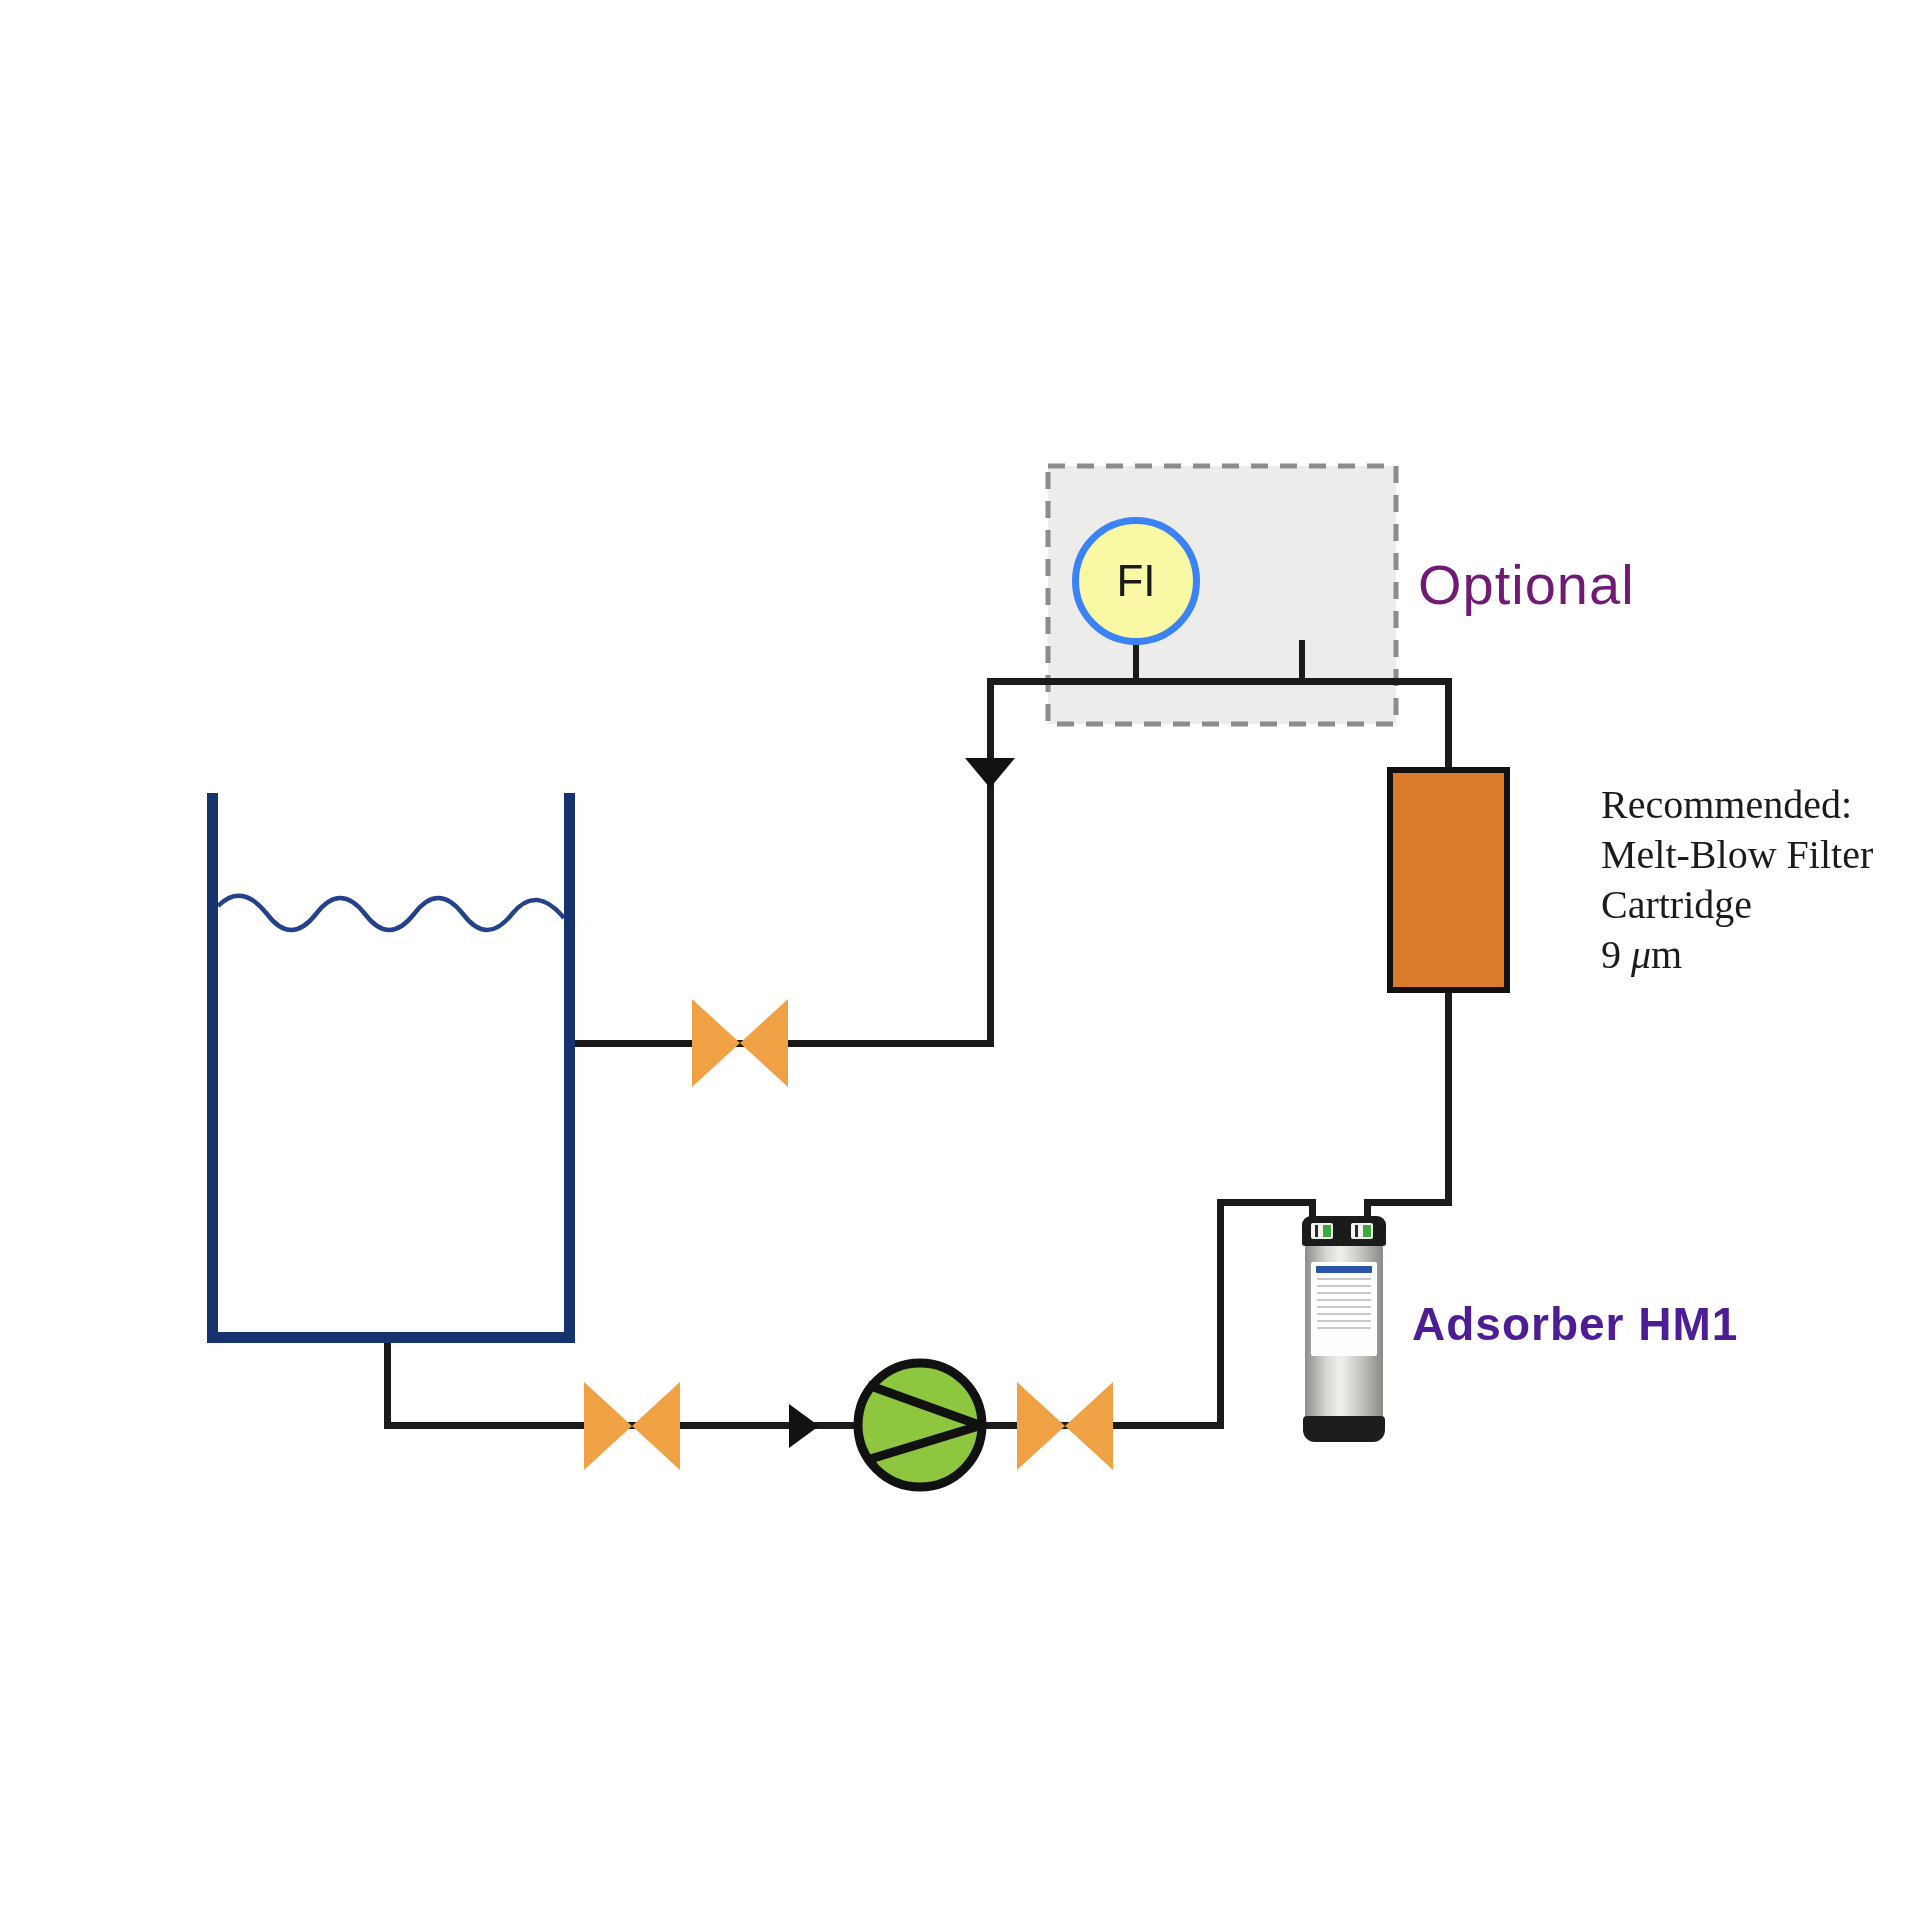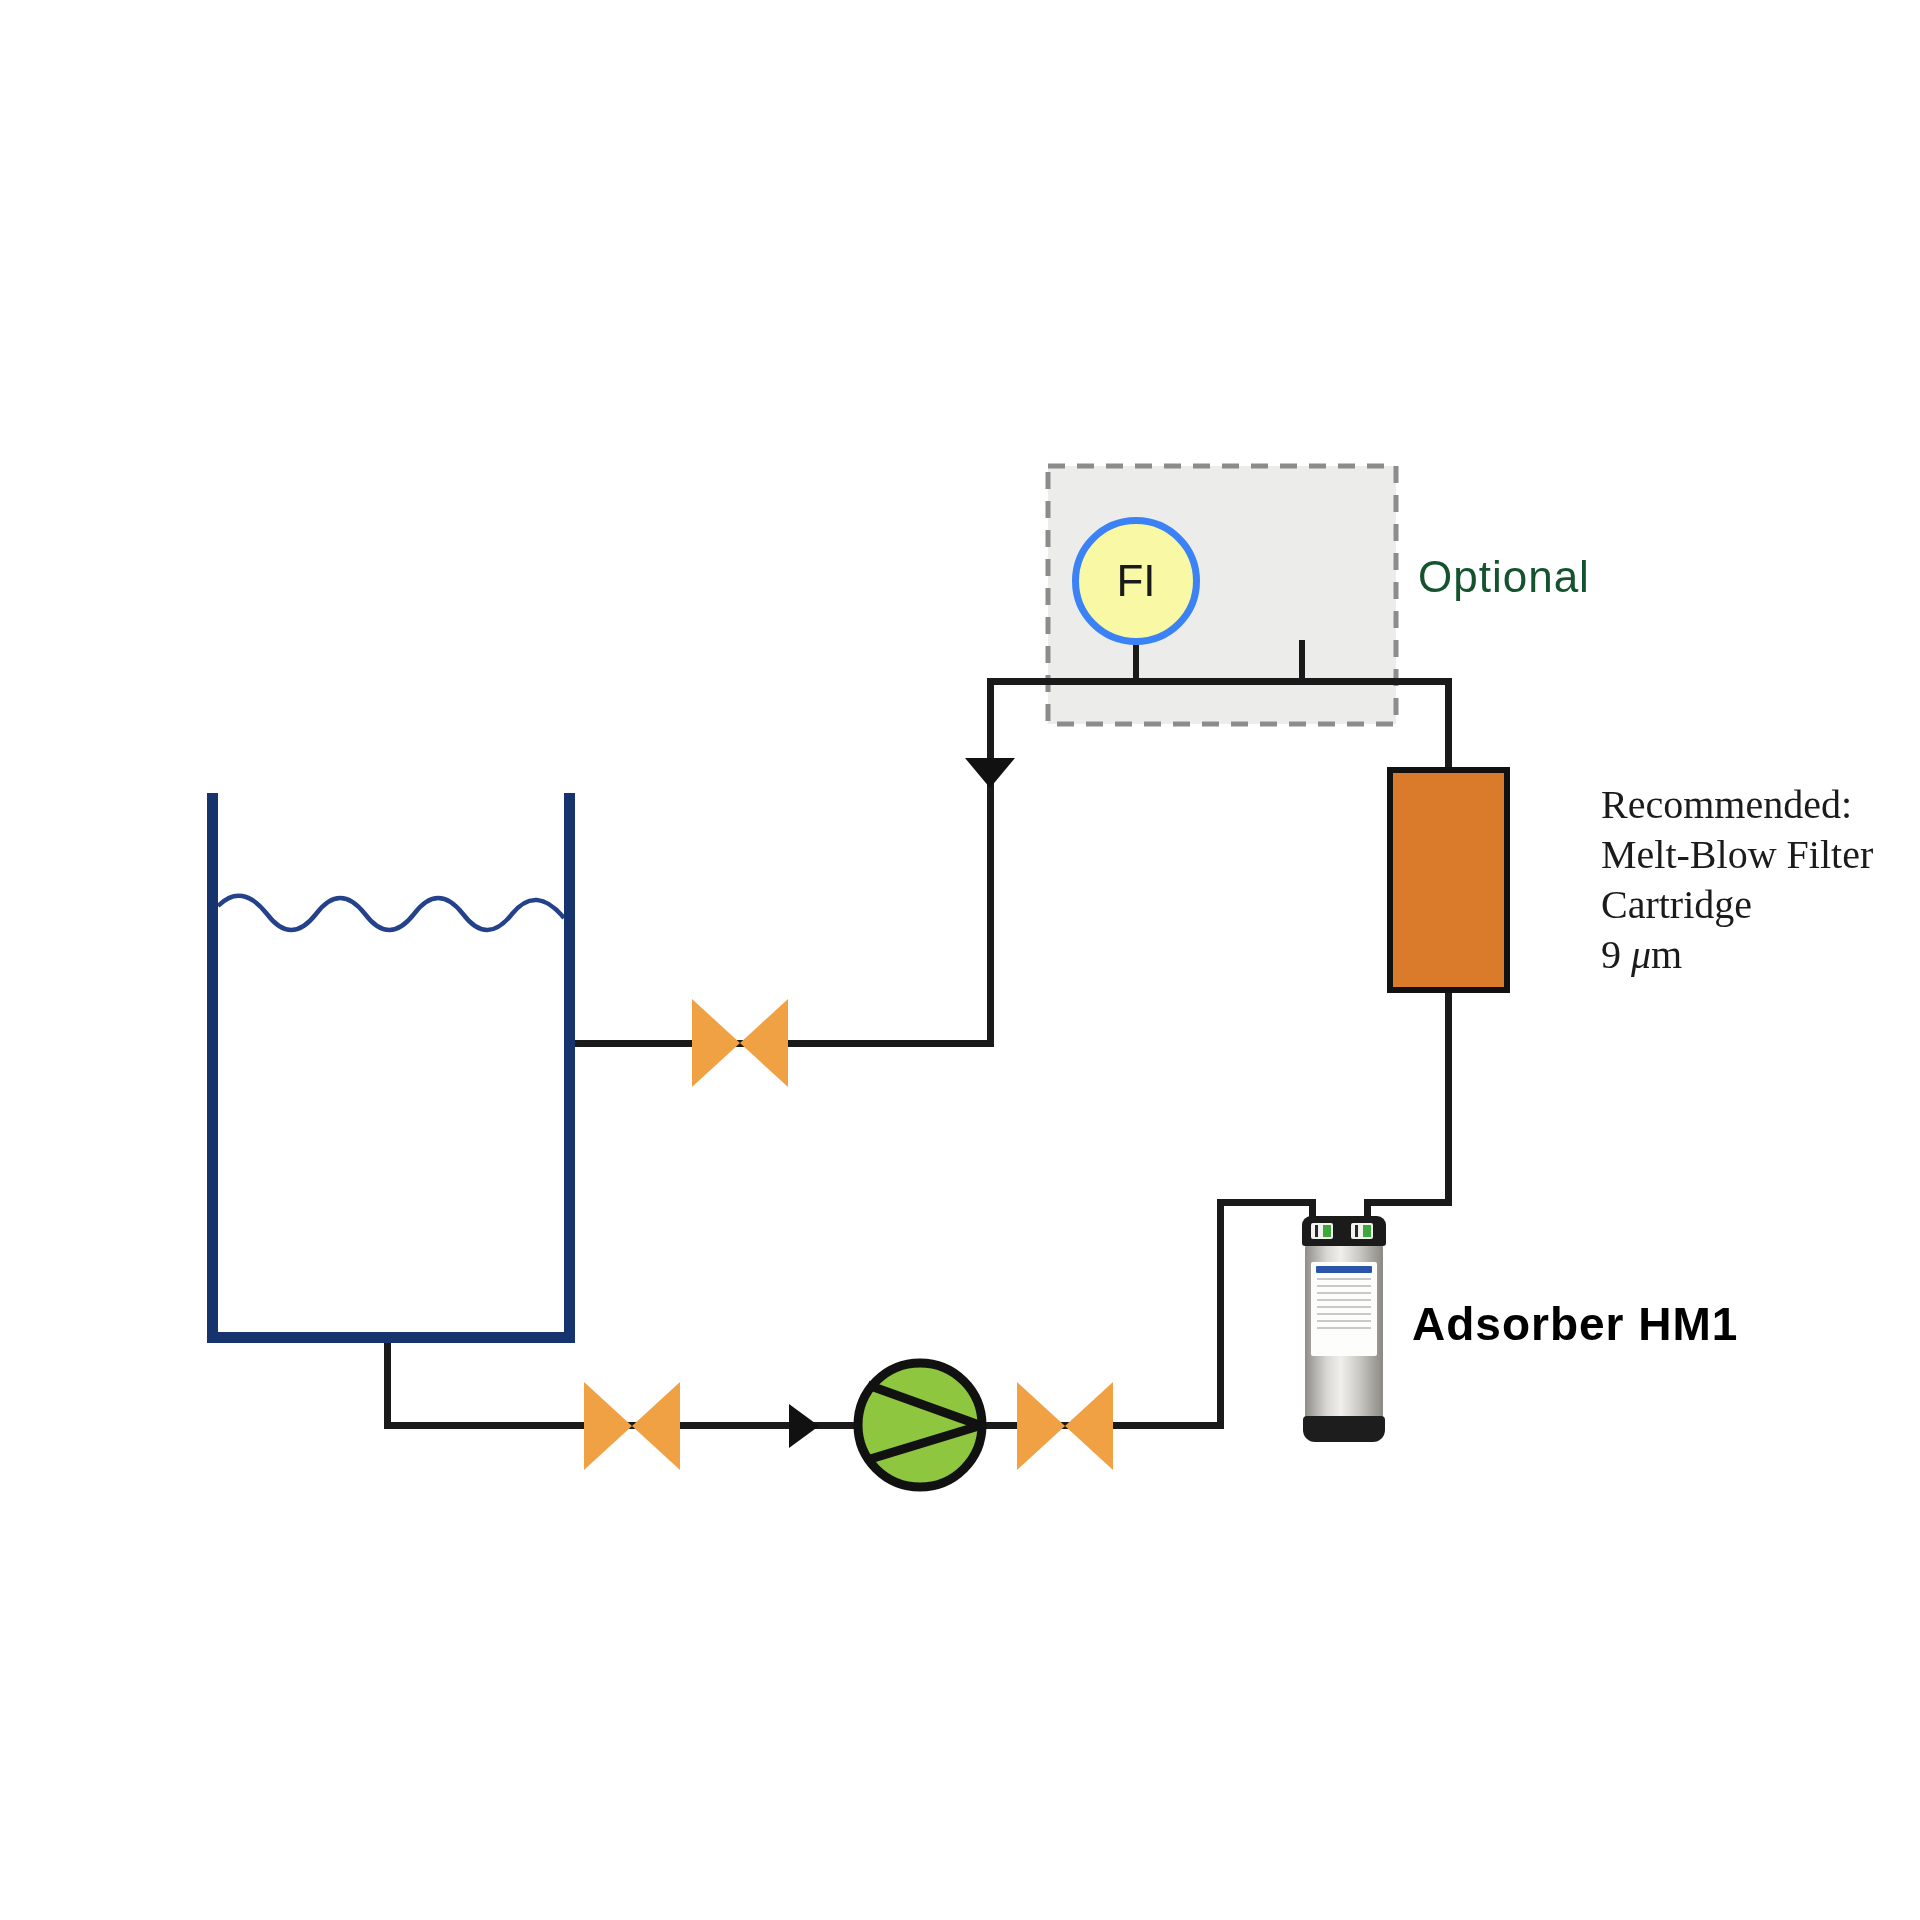--- a/index.html
+++ b/index.html
@@ -9,21 +9,21 @@
   }
   
   .pipe{position:absolute;background:#1a1a1a;}
   .pipe.h{height:7px;}
   .pipe.v{width:7px;}
 
   
   .optional-box{position:absolute;left:1045px;top:463px;}
   .optional-label{
     position:absolute;left:1418px;top:552px;
-    font-size:44px;color:#14532d;letter-spacing:1px;
+    font-size:56px;color:#701a75;letter-spacing:1px;
   }
   .gauge{
     position:absolute;width:128px;height:128px;border-radius:50%;
     background:#f8f8a5;border:7px solid #3b82f6;box-sizing:border-box;
     display:flex;align-items:center;justify-content:center;
     font-size:44px;color:#1a1a1a;
   }
 
   
   .tank{
@@ -85,21 +85,21 @@
     overflow:hidden;
   }
   .can-label .brand{margin:4px 5px 3px 5px;height:7px;background:#2a55a8;border-radius:1px;}
   .can-label .line{margin:5px 6px 0 6px;height:2px;background:#c9c9c9;}
   .can-base{
     position:absolute;left:1px;bottom:0;width:82px;height:26px;background:#1d1d1d;
     border-radius:4px 4px 12px 12px;
   }
   .adsorber-label{
     position:absolute;left:1412px;top:1297px;
-    font-size:46px;font-weight:bold;color:#000000;letter-spacing:1px;white-space:nowrap;
+    font-size:46px;font-weight:bold;color:#4c1d95;letter-spacing:1px;white-space:nowrap;
   }
 </style>
 </head>
 <body>
 
 <div class="canvas">
 
   <svg class="optional-box" width="354" height="264">
     <rect x="3" y="3" width="348" height="258" fill="#ececea" stroke="#8c8c8c" stroke-width="5" stroke-dasharray="17 12"></rect>
   </svg>

